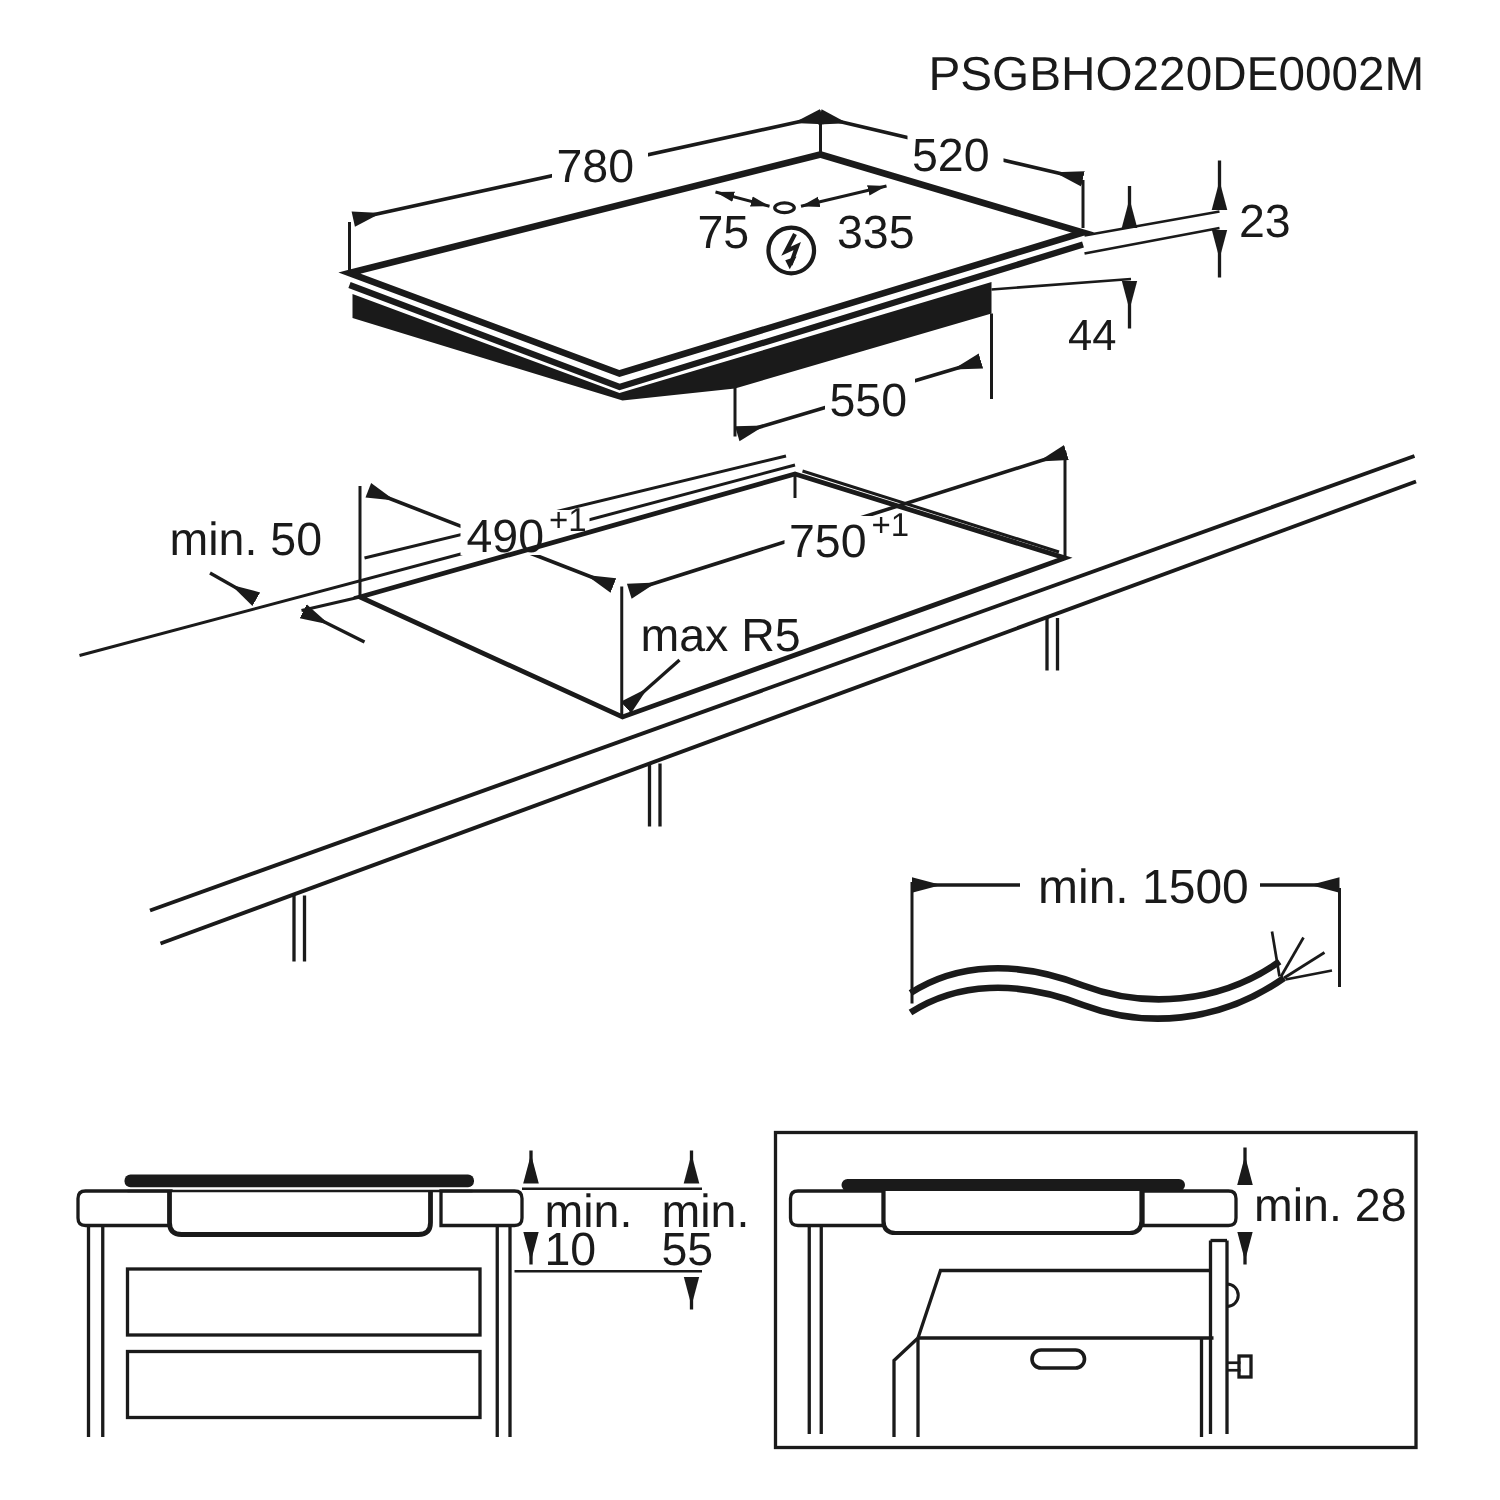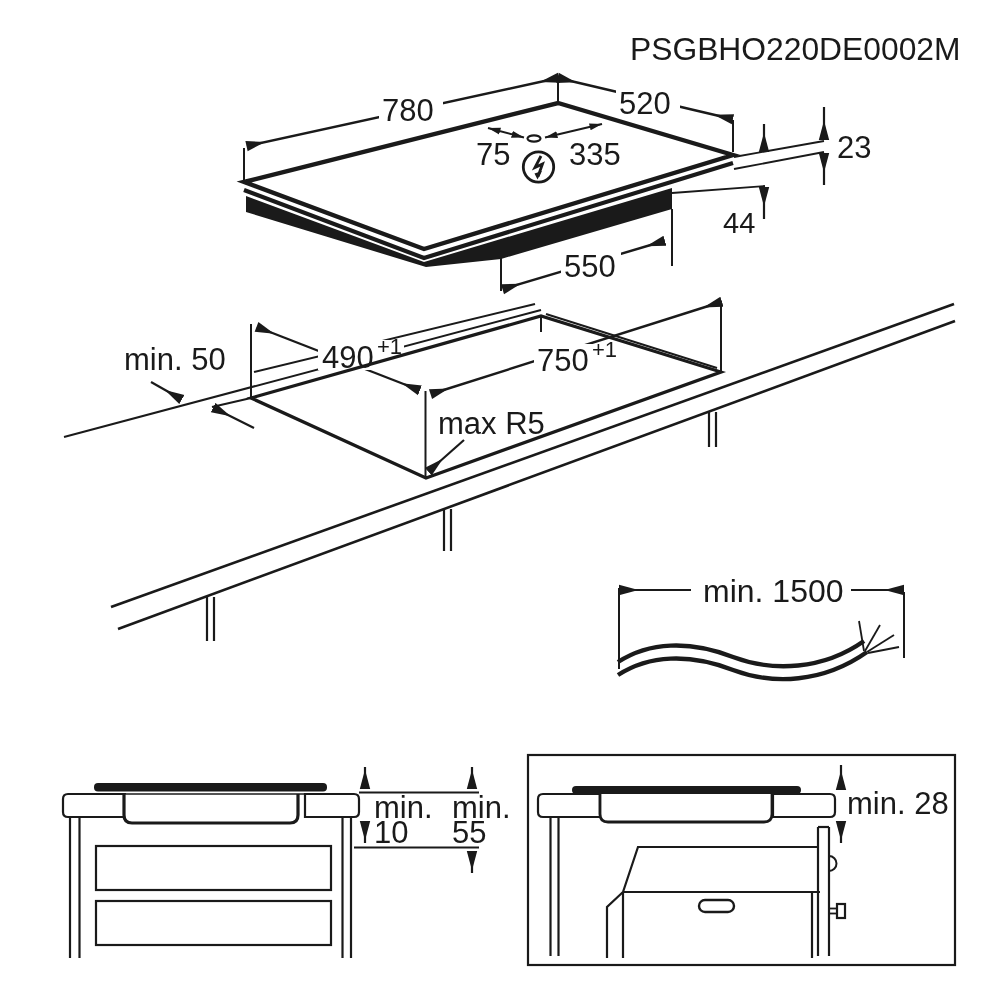--- a/index.html
+++ b/index.html
@@ -1,16 +1,16 @@
 <!DOCTYPE html>
 <html><head>
 <meta charset="utf-8">
 <style>
   html,body{margin:0;padding:0;background:#ffffff;}
-  #page{width:804px;height:1000px;position:relative;background:#ffffff;margin-left:11px;}
+  #page{width:804px;height:1000px;position:relative;background:#ffffff;}
   svg{position:absolute;top:0;left:0;}
   text{font-family:"Liberation Sans", sans-serif;fill:#1a1a1a;}
 </style>
 </head>
 <body>
 <div id="page">
 <svg width="1000" height="1000" viewBox="0 0 1000 1000">
 <defs>
 <marker id="ae" viewBox="0 0 20 12" refX="19" refY="6" markerWidth="20" markerHeight="12" orient="auto" markerUnits="userSpaceOnUse">
   <path d="M20,0.8 L0.5,6 L20,11.2 Z" fill="#1a1a1a"></path>

